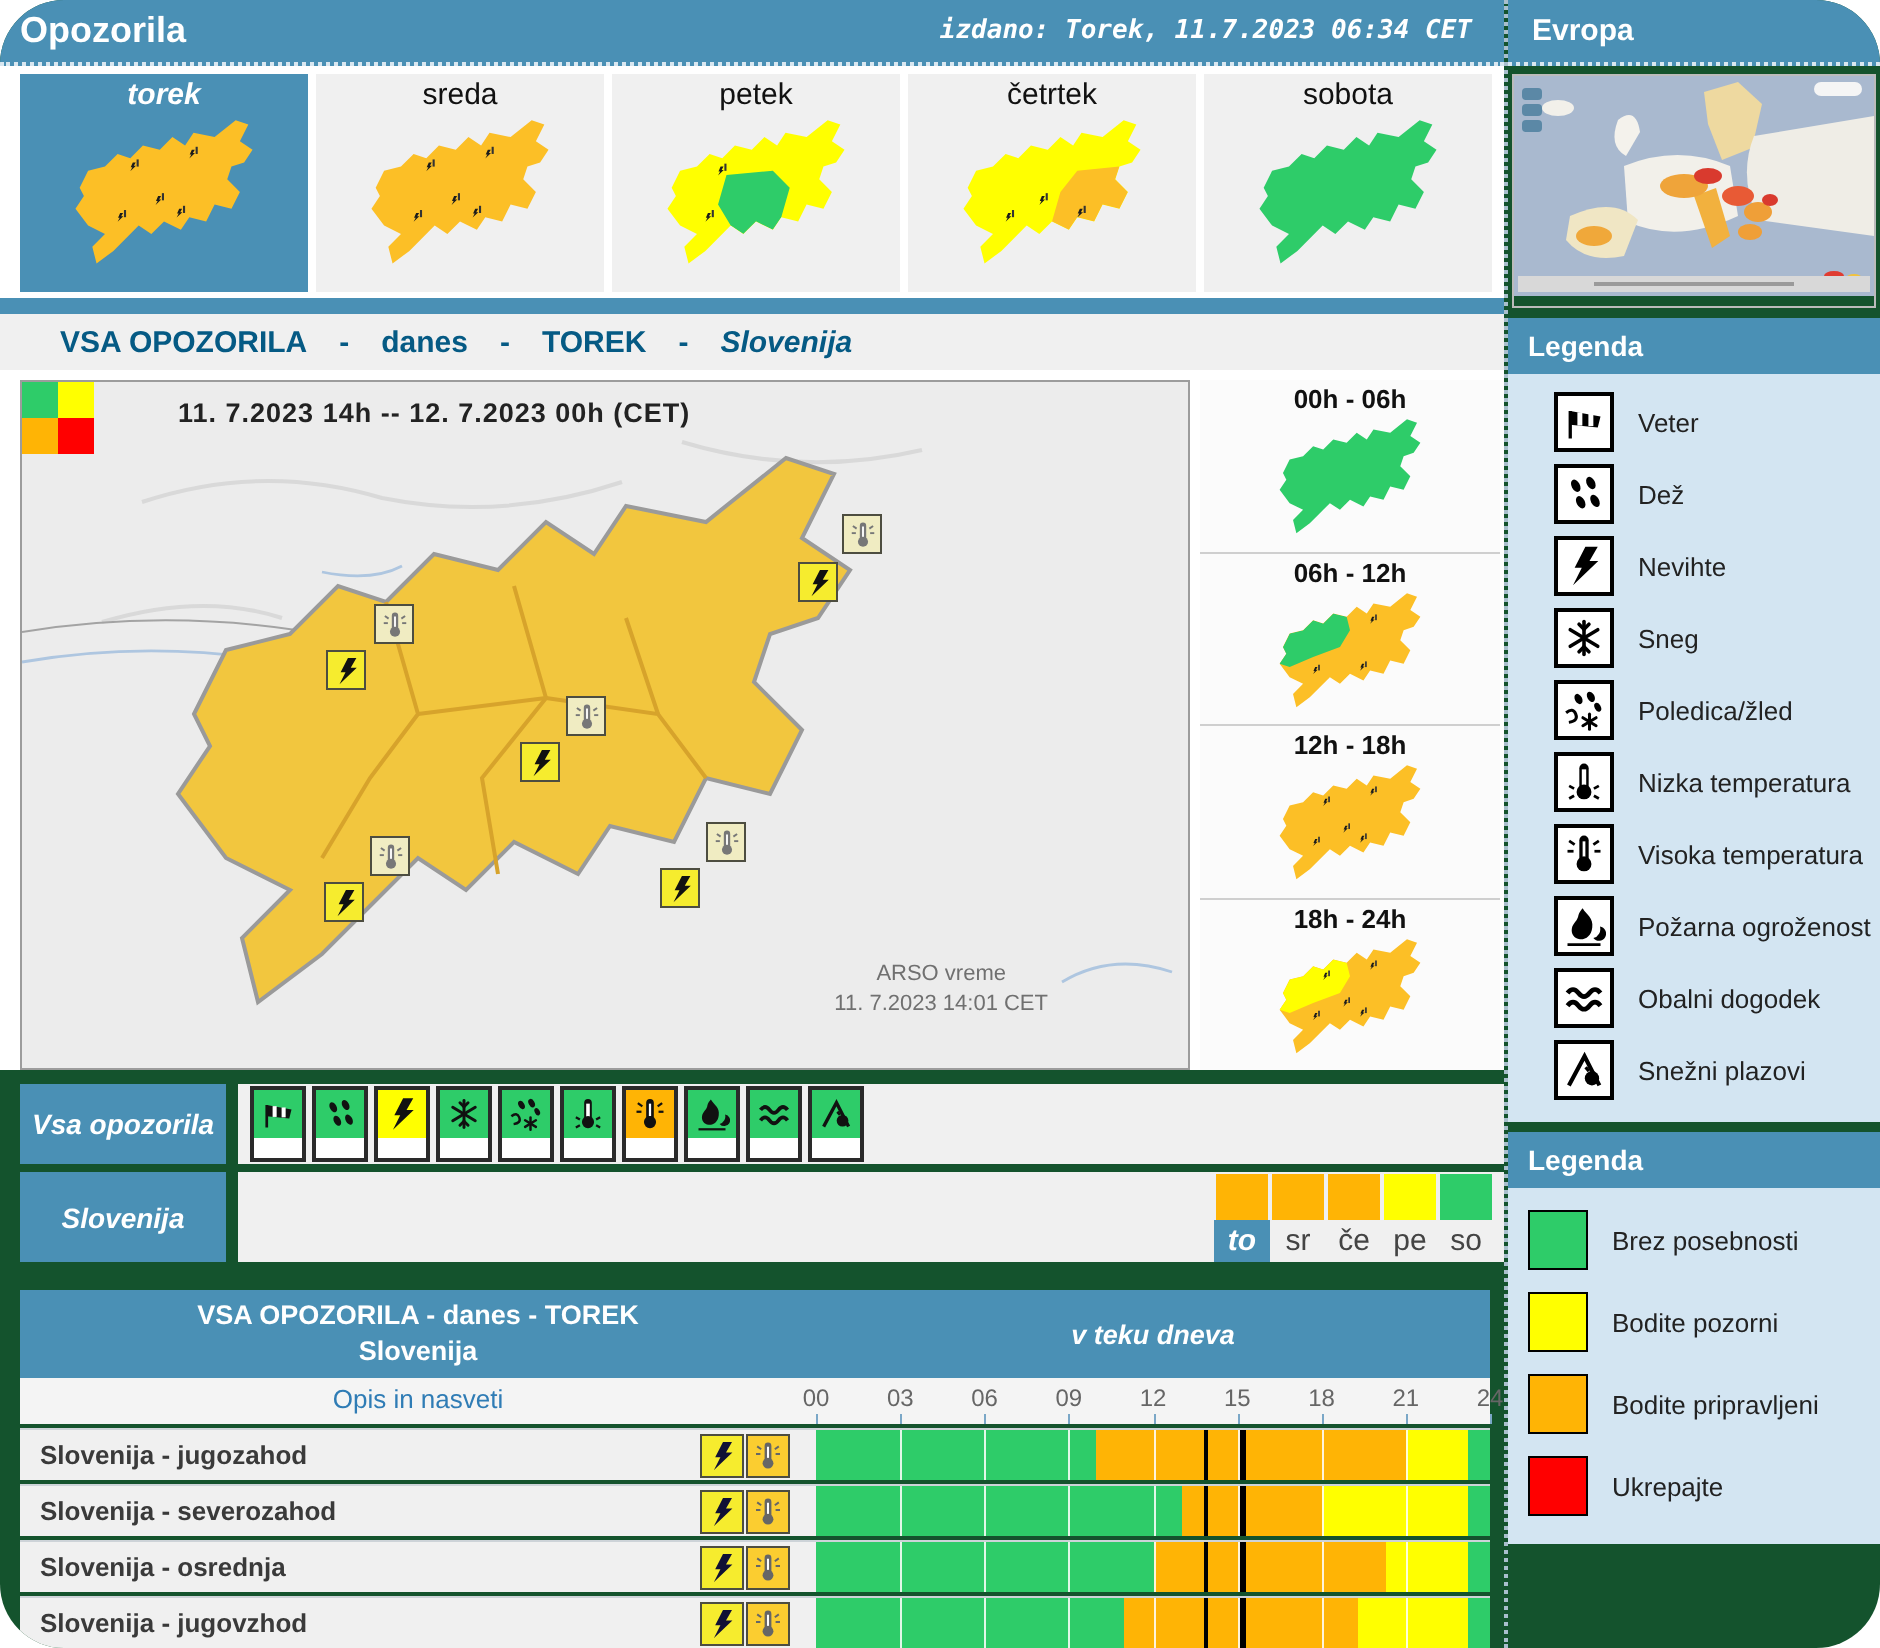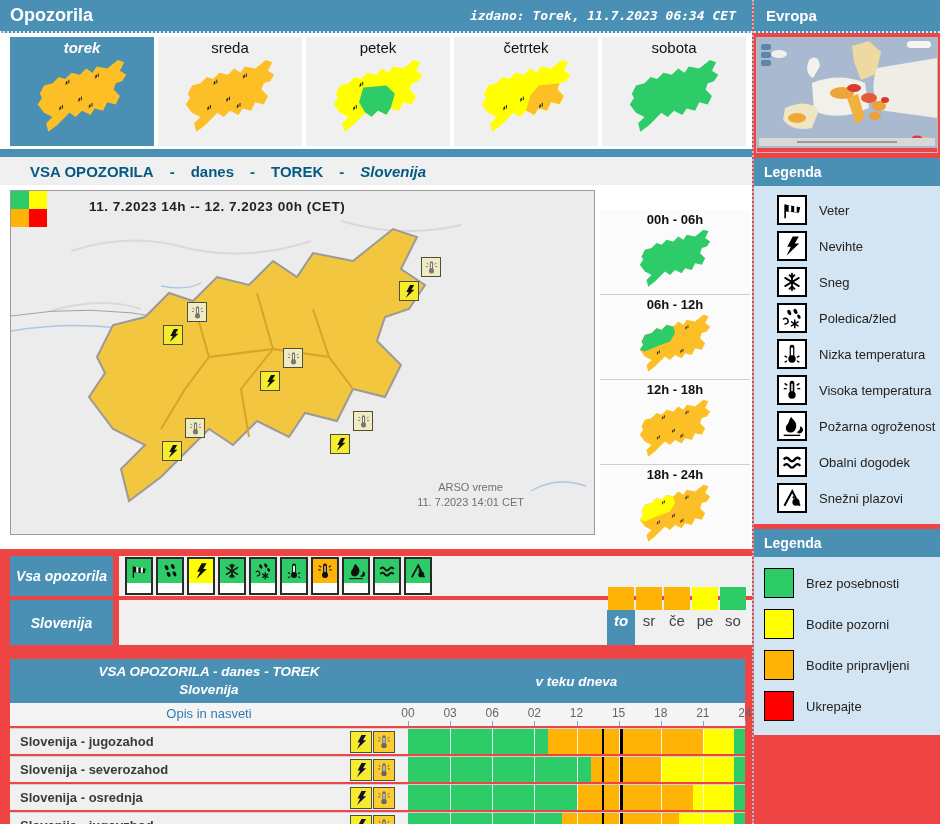--- a/index.html
+++ b/index.html
@@ -1,18 +1,18 @@
 <!DOCTYPE html>
 <html><head>
 <meta charset="utf-8">
 <style>
   * { margin:0; padding:0; box-sizing:border-box; }
   body { background:#fff; }
-  .page { width:940px; height:824px; position:relative; background:#ef4444;
-          font-family:"Liberation Sans",sans-serif; display:flex; overflow:hidden; }
+  .page { width:940px; height:824px; position:relative; background:#14532d;
+          font-family:"Liberation Sans",sans-serif; display:flex; overflow:hidden;border-radius:32px; }
   .left-col { width:752px; flex:0 0 752px; }
   .right-col { width:188px; flex:1; border-left:2px dotted #a9bfcd; }
 
   
   .topbar { height:33px; background:#4a90b5; display:flex; align-items:center;
             padding:0 10px; border-bottom:2px dotted #d9e7f0; }
   .topbar .app-title { color:#fff; font-weight:bold; font-size:18px; }
   .topbar .issued { margin-left:auto; margin-right:6px; color:#fff; font-size:13px;
             font-weight:bold; font-style:italic; font-family:"DejaVu Sans Mono",monospace; }
   .topbar-r { height:33px; background:#4a90b5; display:flex; align-items:center;
@@ -37,49 +37,49 @@
   .content-row { display:flex; gap:5px; padding:5px 0 0 10px; background:#fff; }
   .main-map { width:585px; height:345px; background:#ececec; border:1px solid #9c9c9c; position:relative; }
   .map-grid { position:absolute; left:0; top:0; width:36px; height:36px;
               display:grid; grid-template-columns:18px 18px; }
   .map-grid div { width:18px; height:18px; }
   .map-period { position:absolute; left:78px; top:8px; font-size:13.5px; font-weight:bold; color:#222; letter-spacing:.5px; }
   .map-credit { position:absolute; right:70px; bottom:24px; text-align:center;
                 color:#707070; font-size:11px; line-height:15px; }
   .map-icon { position:absolute; width:20px; height:20px; border:1.5px solid #4d4d40;
               display:flex; align-items:center; justify-content:center; }
-  .time-maps { width:150px; display:flex; flex-direction:column; background:#fbfbfb;margin-top:20px; }
+  .time-maps { width:150px; display:flex; flex-direction:column; background:#fbfbfb; }
   .tm { flex:1; text-align:center; border-bottom:1px solid #cfcfcf; padding-top:1px; }
   .tm:last-child { border-bottom:none; }
   .tm .lbl { font-size:13px; font-weight:bold; color:#111; line-height:17px; }
 
   
   .warn-row { margin:7px 0 0 10px; display:flex; gap:6px; }
   .row-label { width:103px; background:#4a90b5; color:#fff; font-weight:bold; font-style:italic;
                font-size:14px; display:flex; align-items:center; justify-content:center;
                text-align:center; line-height:16px; }
   .warn-strip { flex:1; background:#f0f0f0; display:flex; gap:3px; padding:1px 0 1px 6px; }
   .warn-box { width:28px; border:2px solid #2a2a2a; background:#fff; display:flex; flex-direction:column; cursor:pointer; }
   .warn-box .top { height:24px; display:flex; align-items:center; justify-content:center; }
   .warn-box .bot { height:10px; background:#fff; }
 
   
   .slo-row { margin:4px 0 0 10px; display:flex; gap:6px; height:45px; }
   .slo-strip { flex:1; background:#f0f0f0; position:relative; }
   .mini-tabs { position:absolute; right:5px; bottom:0; display:flex; }
   .mini-tab { width:28px; cursor:pointer; }
   .mini-tab .sq { height:23px; margin:0 1px; }
-  .mini-tab .ml { height:35px; text-align:center; font-size:15px; color:#444; line-height:21px; }
+  .mini-tab .ml { height:21px; text-align:center; font-size:15px; color:#444; line-height:21px; }
   .mini-tab.sel .ml { background:#4a90b5; color:#fff; font-weight:bold; font-style:italic; }
 
   
   .tbl { margin:14px 0 0 10px; width:735px; }
   .tbl-header { background:#4a90b5; color:#fff; height:44px; display:flex; }
   .th-left { width:398px; display:flex; flex-direction:column; justify-content:center;
-             align-items:center; font-weight:bold; font-style:italic; font-size:13.5px; line-height:18px; }
+             align-items:center; font-weight:bold; font-size:13.5px; line-height:18px; }
   .th-right { flex:1; display:flex; align-items:center; justify-content:center;
               font-weight:bold; font-style:italic; font-size:13.5px; }
   .tbl-sub { height:23px; background:#f4f4f4; display:flex; }
   .sub-left { width:398px; text-align:center; color:#2f7cb5; font-size:13px; line-height:22px; cursor:pointer; }
   .sub-right { flex:1; position:relative; }
   .hour-lbl { position:absolute; top:3px; transform:translateX(-50%); color:#666; font-size:12px; }
   .hour-tick { position:absolute; bottom:0; width:1px; height:5px; background:#7aa7c7; }
   .tbl-row { height:26px; display:flex; margin-top:2px; background:#f0f0f0; border-top:1px solid #cdd3d8; }
   .r-label { width:340px; padding-left:10px; font-weight:bold; font-size:13px; color:#3a3a3a; line-height:25px; }
   .r-icons { width:58px; display:flex; gap:1px; align-items:center; }
@@ -639,21 +639,21 @@
       </div>
       <div class="tbl-sub">
         <div class="sub-left">Opis in nasveti</div>
         <div class="sub-right" id="hourAxis">
             <span class="hour-lbl" style="left: 0%;">00</span>
             <span class="hour-tick" style="left: 0%;"></span>
             <span class="hour-lbl" style="left: 12.5%;">03</span>
             <span class="hour-tick" style="left: 12.5%;"></span>
             <span class="hour-lbl" style="left: 25%;">06</span>
             <span class="hour-tick" style="left: 25%;"></span>
-            <span class="hour-lbl" style="left: 37.5%;">02</span>
+            <span class="hour-lbl" style="left: 37.5%;">09</span>
             <span class="hour-tick" style="left: 37.5%;"></span>
             <span class="hour-lbl" style="left: 50%;">12</span>
             <span class="hour-tick" style="left: 50%;"></span>
             <span class="hour-lbl" style="left: 62.5%;">15</span>
             <span class="hour-tick" style="left: 62.5%;"></span>
             <span class="hour-lbl" style="left: 75%;">18</span>
             <span class="hour-tick" style="left: 75%;"></span>
             <span class="hour-lbl" style="left: 87.5%;">21</span>
             <span class="hour-tick" style="left: 87.5%;"></span>
             <span class="hour-lbl" style="left: 100%;">24</span>
@@ -861,20 +861,33 @@
       <rect x="5.6" y="4.5" width="1.8" height="4.8" fill="#fff"></rect>
       <rect x="9.6" y="5.1" width="1.8" height="4.4" fill="#fff"></rect>
       <line x1="3" y1="4" x2="3" y2="14" stroke="#000" stroke-width="1.2"></line>
             </svg>
           </div>
           <div class="lg-label">Veter</div>
         </div>
         <div class="lg-item">
           <div class="lg-icon">
             <svg width="22" height="22" viewBox="0 0 16 16">
+              <g fill="#000">
+      <ellipse cx="5" cy="5" rx="1.5" ry="2.4" transform="rotate(-28 5 5)"></ellipse>
+      <ellipse cx="10.5" cy="4" rx="1.5" ry="2.4" transform="rotate(-28 10.5 4)"></ellipse>
+      <ellipse cx="6.8" cy="11" rx="1.5" ry="2.4" transform="rotate(-28 6.8 11)"></ellipse>
+      <ellipse cx="12" cy="10.5" rx="1.5" ry="2.4" transform="rotate(-28 12 10.5)"></ellipse>
+              </g>
+            </svg>
+          </div>
+          <div class="lg-label">Dež</div>
+        </div>
+        <div class="lg-item">
+          <div class="lg-icon">
+            <svg width="22" height="22" viewBox="0 0 16 16">
               <path d="M8.5,1 L13,1 L10,6.2 L13.2,6.2 L4,15 L7.2,8.6 L4.6,8.6 Z" fill="#000"></path>
             </svg>
           </div>
           <div class="lg-label">Nevihte</div>
         </div>
         <div class="lg-item">
           <div class="lg-icon">
             <svg width="22" height="22" viewBox="0 0 16 16">
               <g stroke="#000" stroke-width="1.3" stroke-linecap="round">
       <line x1="8" y1="2" x2="8" y2="14"></line>

